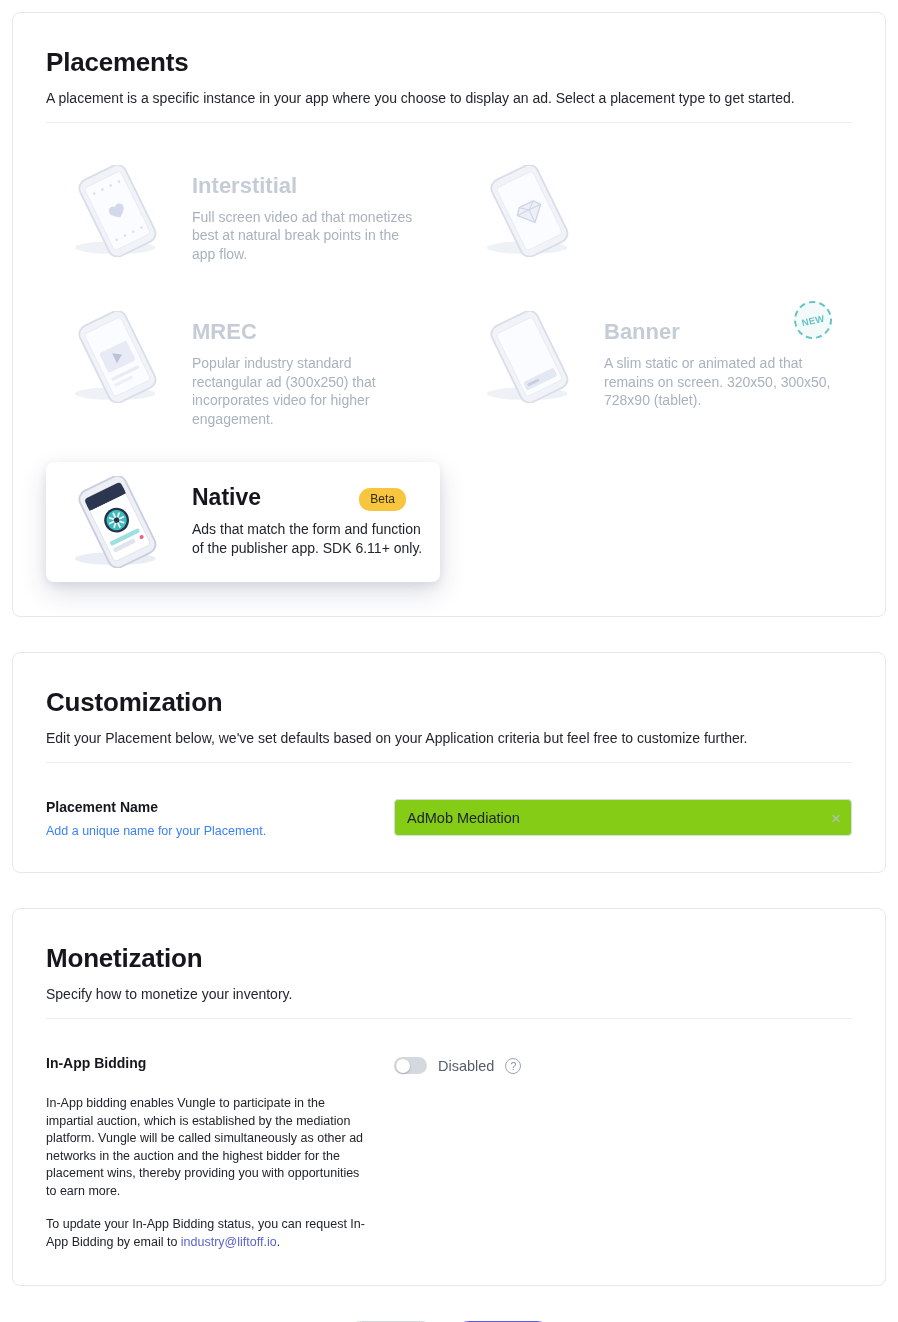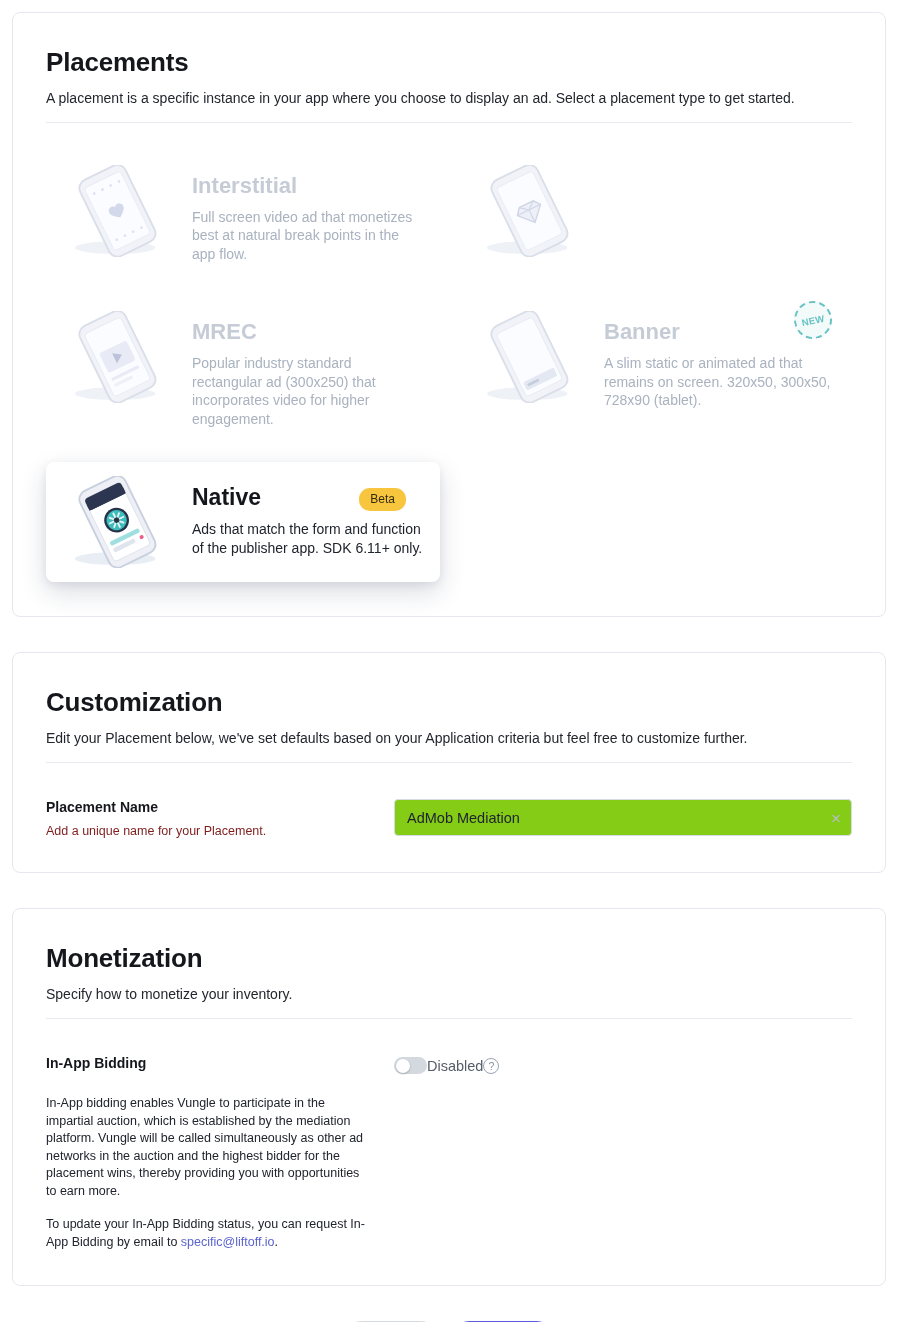--- a/index.html
+++ b/index.html
@@ -26,31 +26,31 @@
   .beta-badge { position:absolute; top:26px; right:34px; background:var(--beta-badge-bg,#f8c63e); color:#332d10; font-size:12px; padding:4px 11px; border-radius:11px; line-height:1.2; }
   .new-badge { position:absolute; top:4px; right:20px; width:38px; height:38px; border-radius:50%;
     border:2px dashed var(--new-badge,#69c3c3); color:var(--new-badge,#69c3c3); background:#f2fafa;
     display:flex; align-items:center; justify-content:center; font-size:9.5px; font-weight:700;
     transform:rotate(-12deg); letter-spacing:.3px; }
 
   
   .field-row { display:flex; align-items:flex-start; margin-top:36px; }
   .field-label-col { flex:none; width:348px; padding-right:28px; }
   .field-label { font-size:14px; font-weight:700; color:#15171d; margin-bottom:9px; }
-  .field-helper { font-size:12.5px; color:#7f1d1d; }
+  .field-helper { font-size:12.5px; color:#3b82f6; }
   .input-wrap { flex:1; position:relative; }
   .text-input { width:100%; height:37px; border:1px solid #d7dbe2; border-radius:4px; padding:0 34px 0 12px;
     font-size:14.5px; font-family:inherit; color:#20242d; outline:none; background:#84cc16; }
   .clear-icon { position:absolute; right:11px; top:50%; transform:translateY(-50%); color:#b8bec9; font-size:17px; cursor:pointer; line-height:1; }
 
   .small-text { font-size:12.5px; line-height:1.4; color:#20242d; margin:24px 0 0; max-width:324px; }
   .small-text + .small-text { margin-top:16px; }
   .link { color:var(--link,#5a63cf); text-decoration:none; cursor:pointer; }
 
-  .toggle-row { display:flex; align-items:center; padding-top:2px; }
+  .toggle-row { display:flex; align-items:center; gap:11px; padding-top:2px; }
   .toggle { position:relative; width:33px; height:17px; border-radius:9px; background:#d4d8df; display:inline-block; cursor:pointer; }
   .knob { position:absolute; left:1.5px; top:1.5px; width:14px; height:14px; border-radius:50%; background:#fff; box-shadow:0 1px 2px rgba(0,0,0,0.25); }
   .toggle-status { font-size:14.5px; color:#555d6b; }
   .help-icon { width:16px; height:16px; border:1px solid #9aa4b5; border-radius:50%; color:#8892a3; font-size:10.5px;
     display:inline-flex; align-items:center; justify-content:center; cursor:pointer; }
 
   .footer { display:flex; justify-content:center; gap:8px; margin:0 0 30px; }
   .btn-back { height:41px; padding:0 33px; border-radius:21px; border:1px solid #d5dae1; background:#fff; font-size:14px; color:#3a4150; font-family:inherit; cursor:pointer; }
   .btn-continue { height:41px; padding:0 26px; border-radius:21px; border:none; background:var(--accent,#5b5ce2); font-size:14px; color:#ffffff; font-family:inherit; cursor:pointer; }
 </style>
@@ -194,21 +194,21 @@
     <h1 class="card-title">Monetization</h1>
     <p class="card-subtitle">Specify how to monetize your inventory.</p>
     <div class="divider"></div>
 
     <div class="field-row">
       <div class="field-label-col">
         <div class="field-label">In-App Bidding</div>
         <p class="small-text">In-App bidding enables Vungle to participate in the impartial auction, which is established by the mediation platform. Vungle will be called simultaneously as other ad networks in the auction and the highest bidder for the placement wins, thereby providing you with opportunities to earn more.</p>
         <p class="small-text">
           <span>To update your In-App Bidding status, you can request In-App Bidding by email to</span>
-          <a class="link" href="#">specific@liftoff.io</a><span>.</span>
+          <a class="link" href="#">industry@liftoff.io</a><span>.</span>
         </p>
       </div>
       <div class="toggle-row">
         <span class="toggle">
           <span class="knob"></span>
         </span>
         <span class="toggle-status">Disabled</span>
         <span class="help-icon">?</span>
       </div>
     </div>

